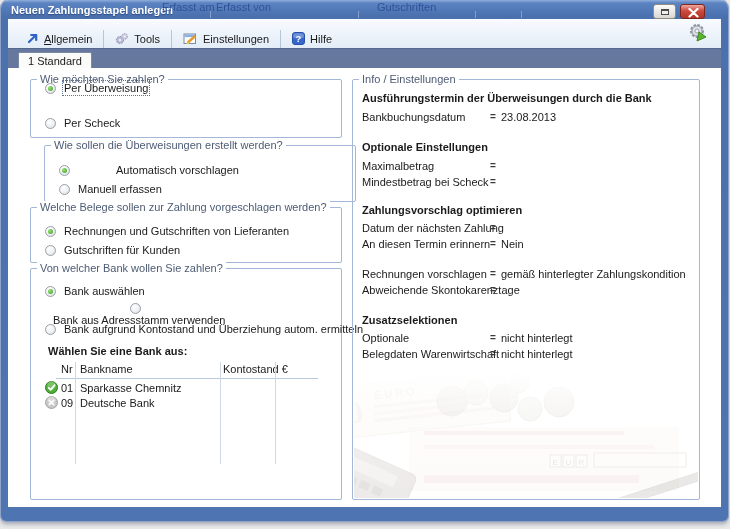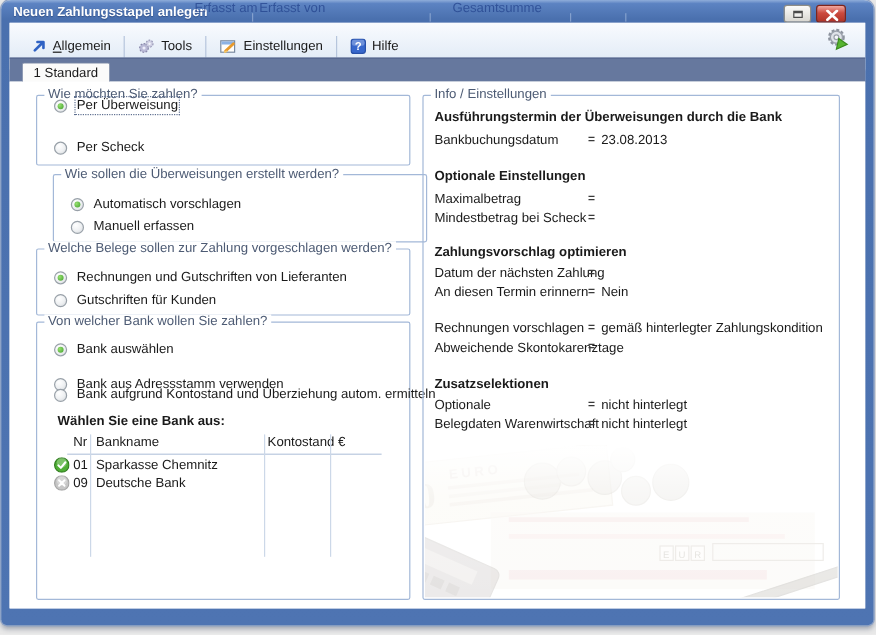--- a/index.html
+++ b/index.html
@@ -72,21 +72,21 @@
 </head>
 <body>
 
 <div class="screen">
   <div class="frame">
 
     <div class="titlebar">
       <span class="title-text">Neuen Zahlungsstapel anlegen</span>
       <span class="ghost" style="left:161px">Erfasst am</span>
       <span class="ghost" style="left:215px">Erfasst von</span>
-      <span class="ghost" style="left:376px">Gesamtsumme</span>
+      <span class="ghost" style="left:376px">Gutschriften</span>
       <span class="ghost-sep" style="left:209px"></span>
       <span class="ghost-sep" style="left:357px"></span>
       <span class="ghost-sep" style="left:474px"></span>
       <span class="ghost-sep" style="left:520px"></span>
       <div class="winbtn btn-restore">
         <span class="sq"></span>
       </div>
       <div class="winbtn btn-close">
         <svg width="11" height="10" viewBox="0 0 11 10">
           <path d="M1.5 1 L9.5 8.5 M9.5 1 L1.5 8.5" stroke="#ffffff" stroke-width="2.2" stroke-linecap="round"></path>
@@ -158,21 +158,21 @@
             <span class="opt-label focusbox">Per Überweisung</span>
           </div>
           <div class="opt" style="top:36px;">
             <span class="radio"></span>
             <span class="opt-label">Per Scheck</span>
           </div>
         </div>
 
         <div class="gbox" style="left:36px; top:77px; width:312px; height:57px;">
           <span class="gbox-label">Wie sollen die Überweisungen erstellt werden?</span>
-          <div class="opt" style="top:17px;">
+          <div class="opt" style="top:17px;gap:38px;">
             <span class="radio sel"></span>
             <span class="opt-label">Automatisch vorschlagen</span>
           </div>
           <div class="opt" style="top:36px;">
             <span class="radio"></span>
             <span class="opt-label">Manuell erfassen</span>
           </div>
         </div>
 
         <div class="gbox" style="left:22px; top:139px; width:312px; height:56px;">
@@ -186,21 +186,21 @@
             <span class="opt-label">Gutschriften für Kunden</span>
           </div>
         </div>
 
         <div class="gbox" style="left:22px; top:200px; width:312px; height:232px;">
           <span class="gbox-label">Von welcher Bank wollen Sie zahlen?</span>
           <div class="opt" style="top:15px;">
             <span class="radio sel"></span>
             <span class="opt-label">Bank auswählen</span>
           </div>
-          <div class="opt" style="top:44px;">
+          <div class="opt" style="top:34px;flex-direction:column;">
             <span class="radio"></span>
             <span class="opt-label">Bank aus Adressstamm verwenden</span>
           </div>
           <div class="opt" style="top:53px;">
             <span class="radio"></span>
             <span class="opt-label">Bank aufgrund Kontostand und Überziehung autom. ermitteln</span>
           </div>
 
           <div class="tbl-caption" style="left:17px; top:76px;">Wählen Sie eine Bank aus:</div>
           <div class="tcell" style="left:30px; top:94px;">Nr</div>

